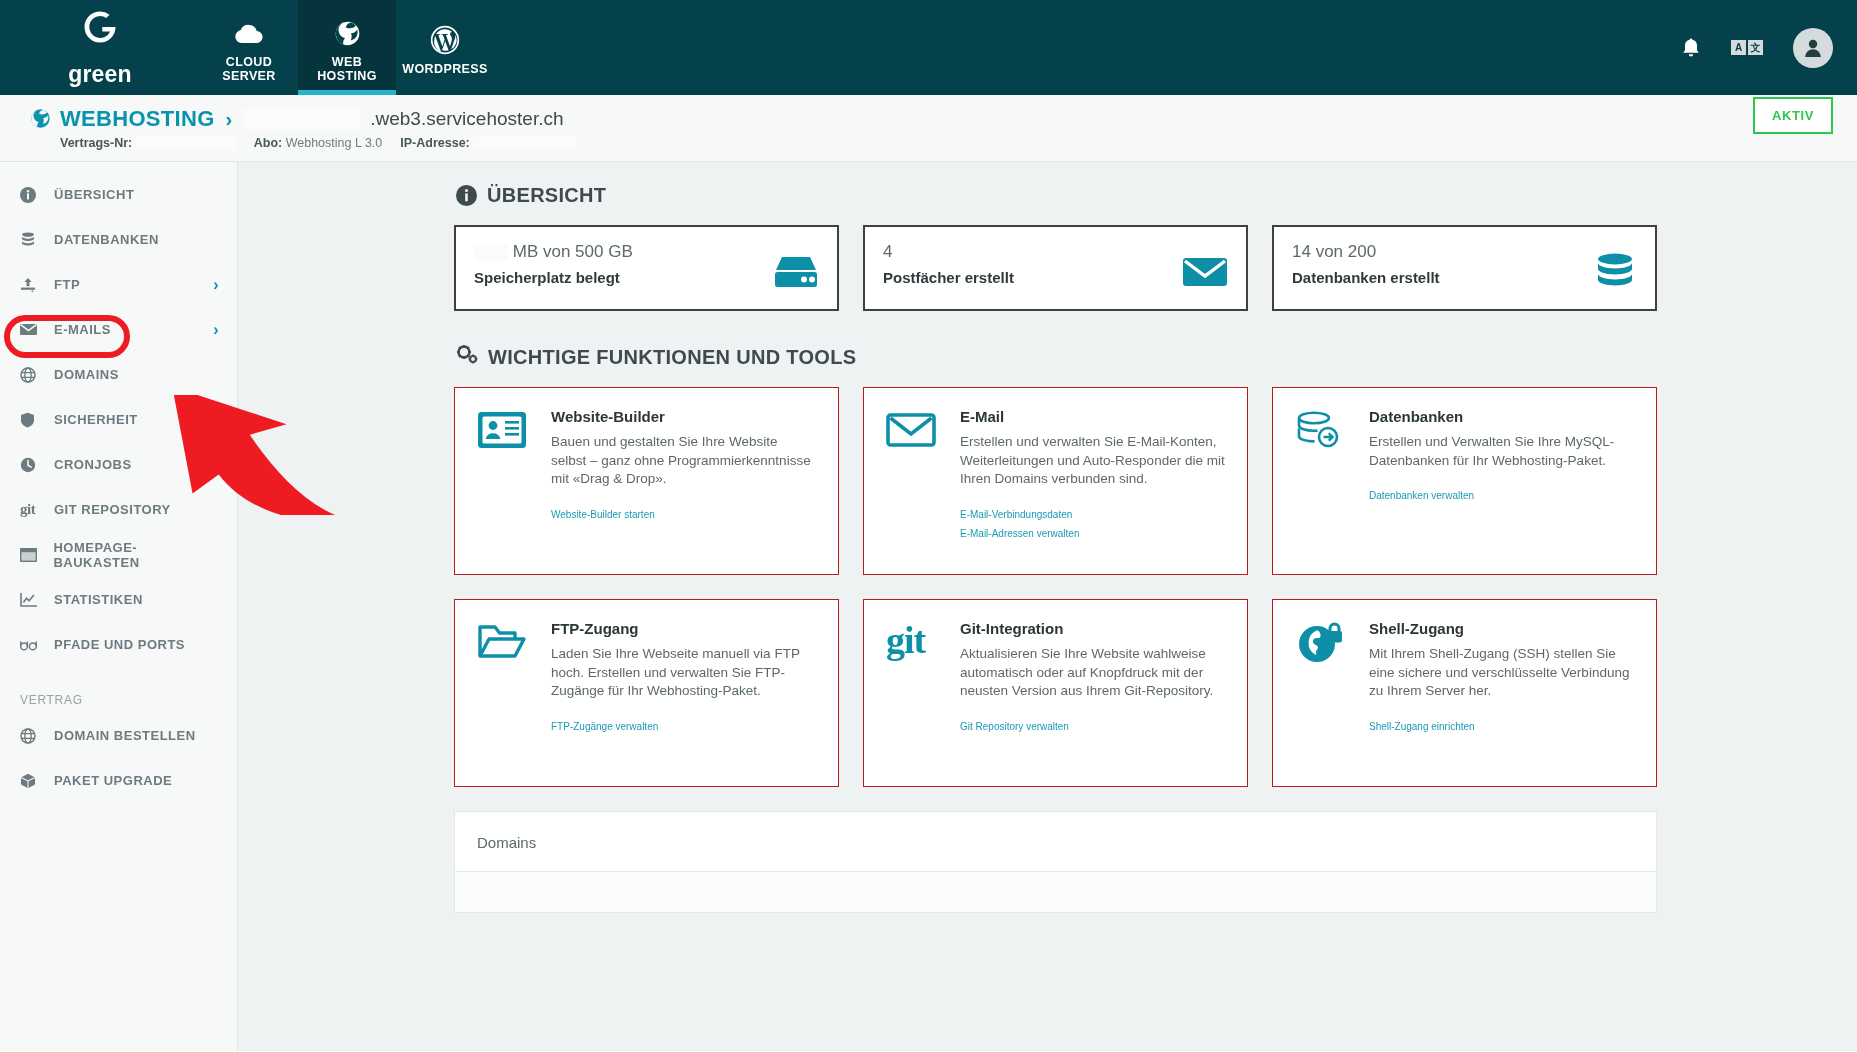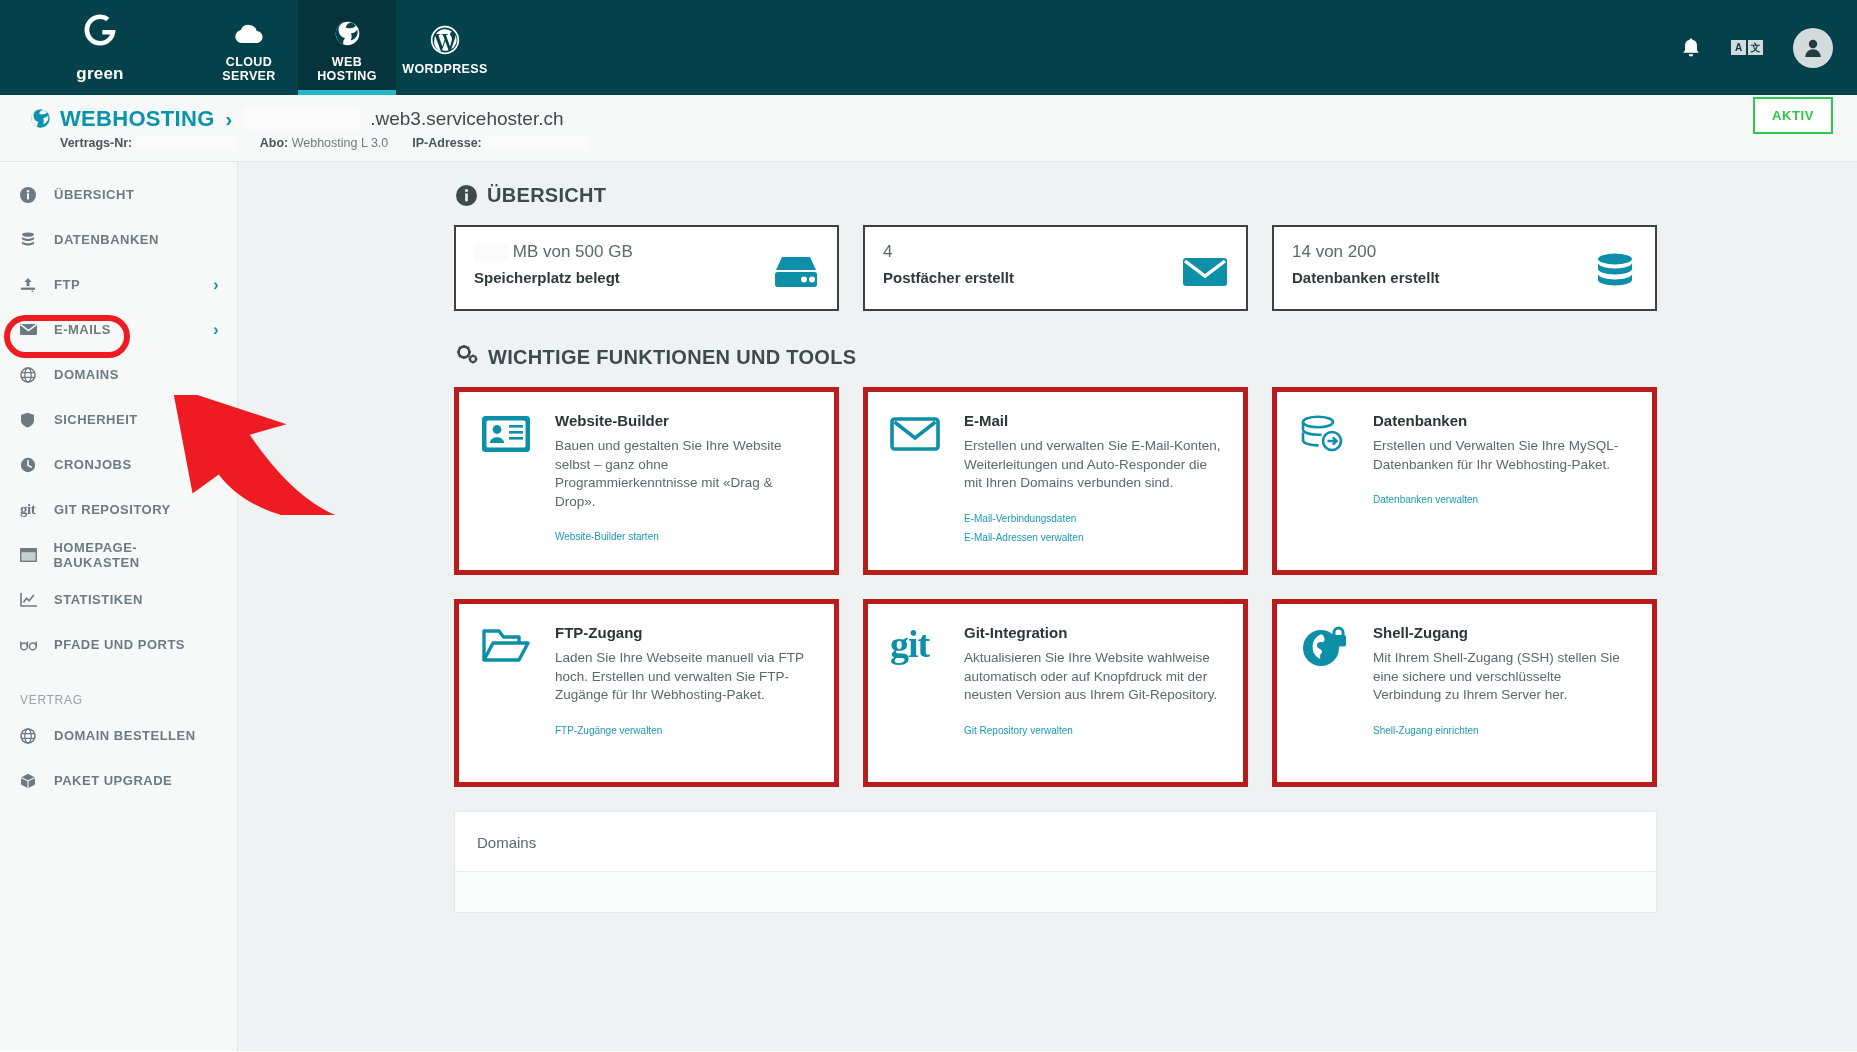--- a/index.html
+++ b/index.html
@@ -19,21 +19,21 @@
     position: relative;
   }
   .brand {
     width: 200px;
     display: flex; align-items: center; justify-content: center;
     flex-direction: column;
     color: #fff;
   }
   .brand-logo { display:block; }
   .brand-word {
-    font-size: 17px; font-weight: bold; color: #fff;
+    font-size: 23px; font-weight: bold; color: #fff;
     letter-spacing: .2px; margin-top: 11px;
   }
   .nav-items { display: flex; align-items: stretch; }
   .nav-item {
     width: 98px;
     display: flex; flex-direction: column;
     align-items: center; justify-content: center;
     color: #ffffff;
     font-size: 12.5px; font-weight: bold;
     letter-spacing: .4px;
@@ -81,21 +81,21 @@
   .cb-left { padding-left: 6px; }
   .cb-title-row { display: flex; align-items: center; gap: 9px; }
   .cb-icon { display:flex; align-items:center; }
   .cb-title {
     color: #0a93ad; font-size: 22px; font-weight: bold; letter-spacing: .3px;
   }
   .cb-chev { color:#0a93ad; font-size:20px; font-weight:bold; line-height:1; margin: 0 2px;}
   .cb-domain { color: #3f4a4d; font-size: 19px; }
   .redact { background: #fbfbfb; display:inline-block; vertical-align: middle; }
   .cb-meta {
-    display: flex; align-items: center; gap: 24px;
+    display: flex; align-items: center; gap: 18px;
     margin-top: 4px; padding-left: 30px;
     font-size: 12.5px; color: #707b7e;
   }
   .cb-meta b { color: #49565a; }
   .badge-aktiv {
     position: absolute; right: 24px; top: 2px;
     border: 2px solid #2cc84d;
     color: #2cc84d;
     background: #ffffff;
     font-size: 13px; font-weight: bold; letter-spacing: .6px;
@@ -181,21 +181,21 @@
   }
   .stat-text { flex: 1; }
   .stat-value { font-size: 17px; color: #5d686c; line-height: 22px; }
   .stat-label { font-size: 15px; color: #303a3d; font-weight: bold; margin-top: 6px;}
   .stat-ico { position: absolute; right: 18px; bottom: 16px; }
 
   .tool-row { display: flex; gap: 24px; margin-bottom: 24px; }
   .tool-card {
     flex: 1;
     background: #fff;
-    border: 5px solid #b91c1c;
+    border: 1px solid #b91c1c;
     min-height: 188px;
     padding: 20px 22px 18px 22px;
     display: flex; gap: 18px;
   }
   .tool-ico { width: 56px; flex: none; padding-top: 2px; }
   .tool-body { flex: 1; }
   .tool-title { font-size: 15px; font-weight: bold; color: #2c3638; margin-bottom: 8px;}
   .tool-desc { font-size: 13.5px; color: #5d686c; line-height: 18.5px; }
   .tool-links { margin-top: 16px; }
   .tool-link {

